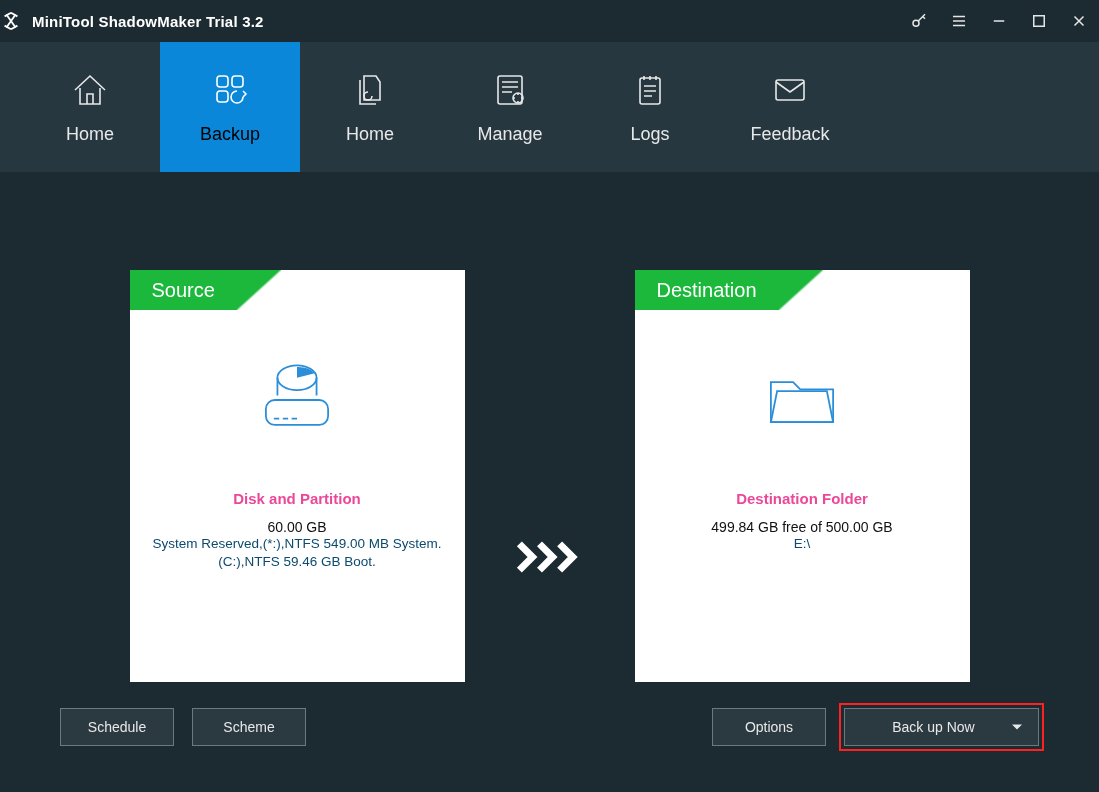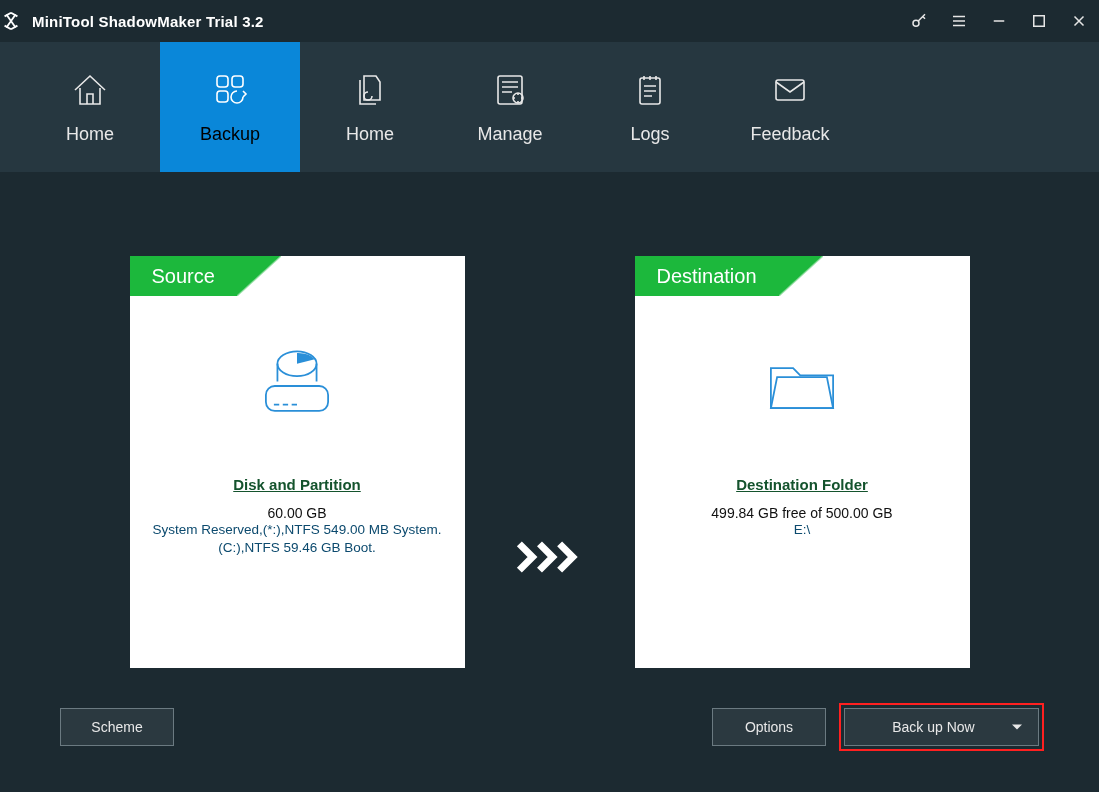--- a/index.html
+++ b/index.html
@@ -52,21 +52,21 @@
   }
   .navtabs .tab.active { background:#0a87d9; color:#000000; }
   .navtabs .tab svg { width:40px; height:40px; stroke:#e8e8e8; fill:none; stroke-width:1.6; }
   .navtabs .tab.active svg { stroke:#fff; }
 
   
   .main {
     flex:1;
     background:#1c2a31;
     display:flex;
-    align-items:center;
+    align-items:flex-end;
     justify-content:center;
     gap: 50px;
     padding-top: 70px;
   }
   .card {
     width: 335px;
     height: 412px;
     background:#fff;
     position:relative;
     display:flex;
@@ -96,21 +96,21 @@
     height:40px;
     background: linear-gradient(to bottom right, #1cb83c 0 48%, transparent 52% 100%);
   }
   .card svg.big-icon {
     width:90px; height:80px;
     stroke:#2a8fd8;
     fill:none;
     stroke-width:2;
     margin-bottom: 50px;
   }
-  .card .line1 { font-size:15px; font-weight:700; color:#14532d; margin-bottom:12px;text-decoration:underline; }
+  .card .line1 { font-size:15px; font-weight:700; color:#ec4899; margin-bottom:12px; }
   .card .line2 { font-size:14px; color:#111; }
   .card .line3 { font-size:13.5px; color:#0c4a6e; text-align:center; line-height:1.35; padding:0 10px; }
 
   .arrows {
     align-self:center;
     margin-top: 190px;
     display:flex;
     gap:-2px;
   }
   .arrows svg { width:70px; height:40px; }
@@ -285,17 +285,18 @@
       <path d="M15 25 H40 L48 33 H85 V70 H15 Z"></path>
       <path d="M22 35 H78 L85 70 H15 Z"></path>
     </svg>
     <div class="line1">Destination Folder</div>
     <div class="line2">499.84 GB free of 500.00 GB</div>
     <div class="line3">E:\</div>
   </div>
 </div>
 
 <div class="bottom">
+  <div class="btn">Schedule</div>
   <div class="btn">Scheme</div>
   <div class="spacer"></div>
   <div class="btn">Options</div>
   <div class="btn backup-now">Back up Now</div>
 </div>
 
 </body></html>

